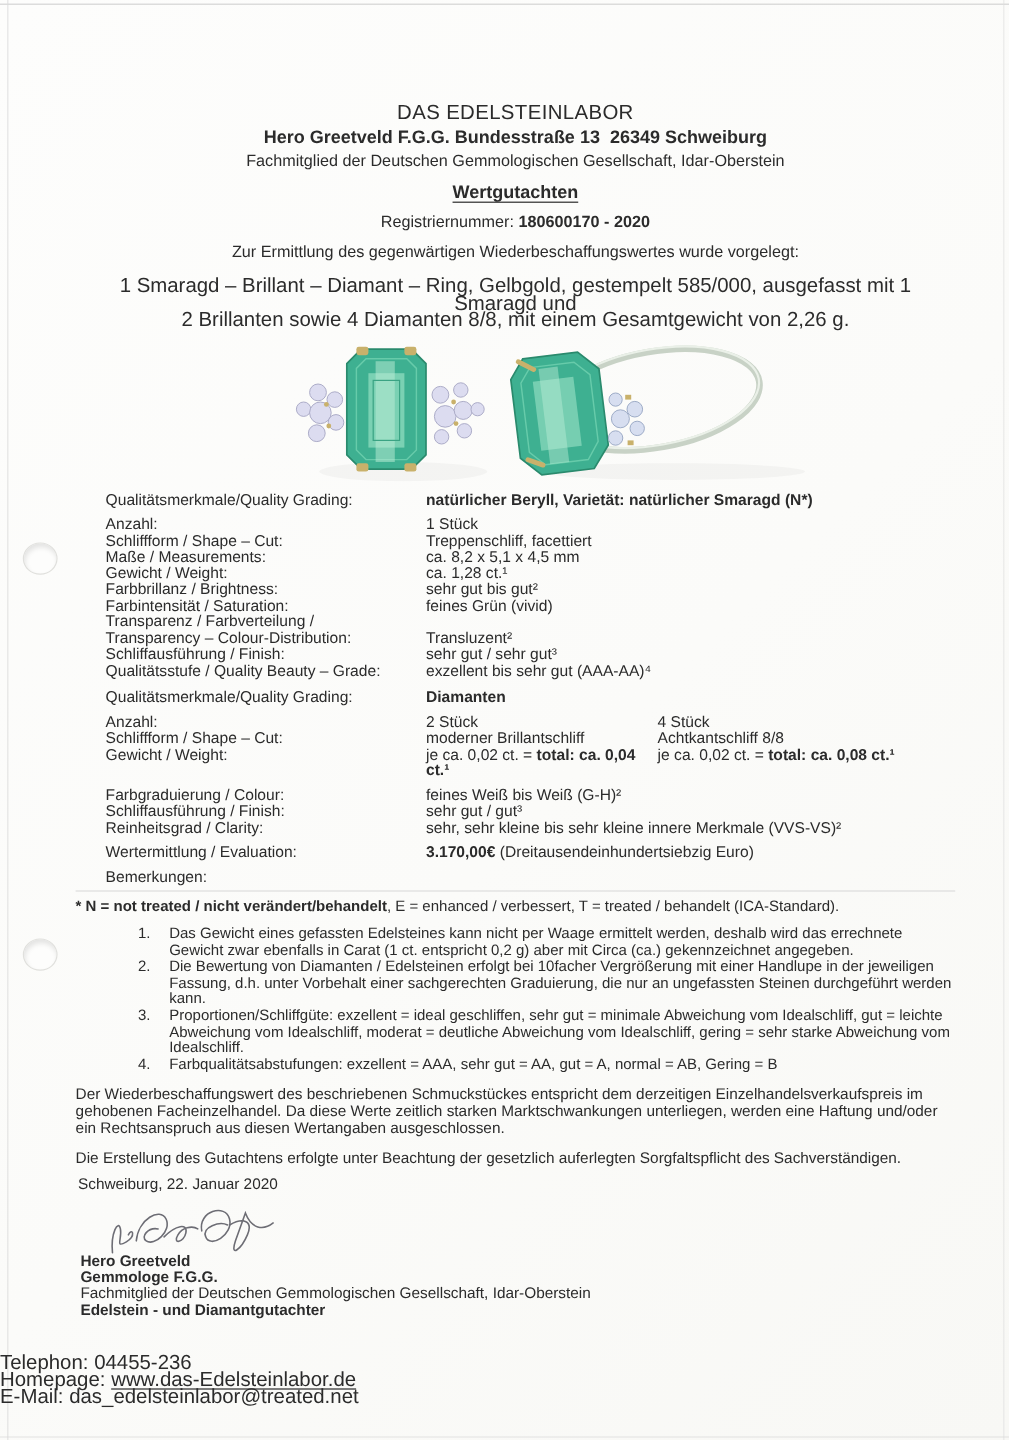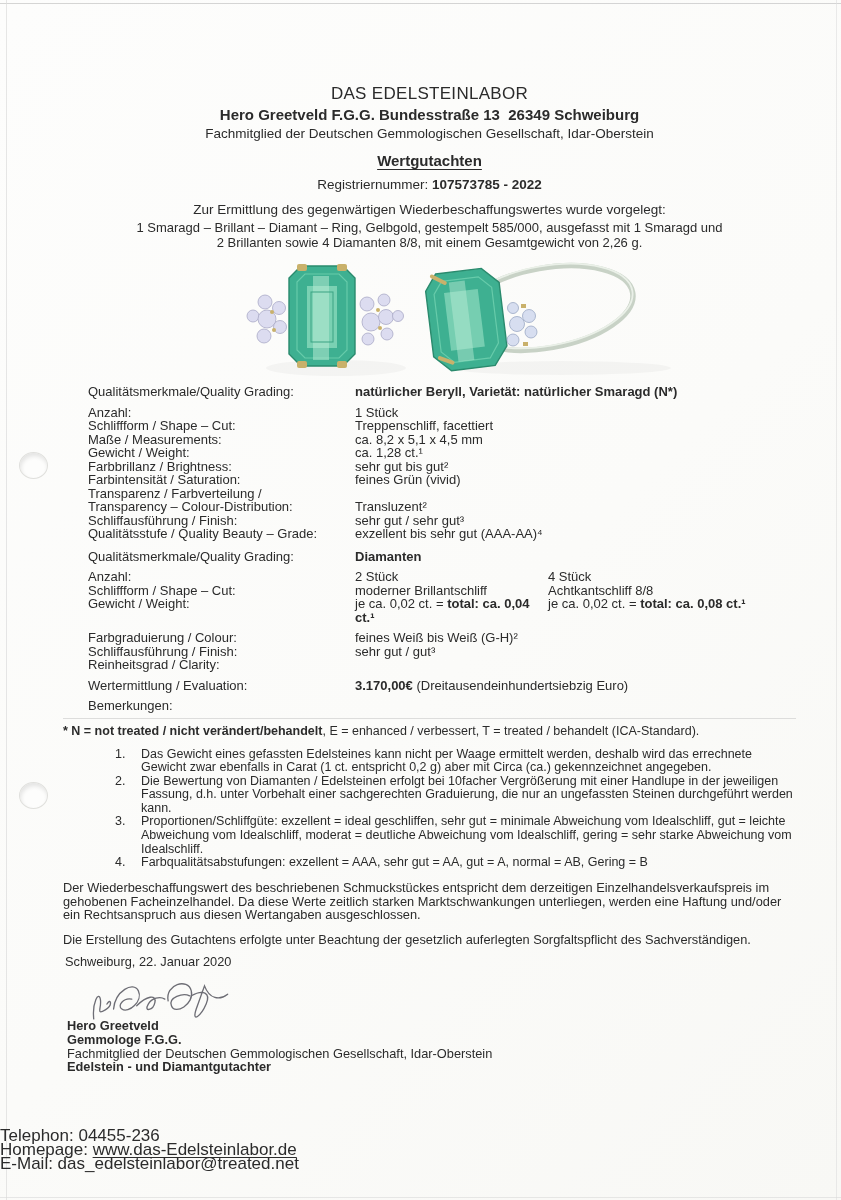--- a/index.html
+++ b/index.html
@@ -25,21 +25,21 @@
   .content{position:absolute;left:63px;top:84px;width:733px;}
   .center{text-align:center;}
   .b{font-weight:700;}
   .lab-name{font-size:17px;font-weight:400;letter-spacing:.3px;line-height:20px;}
   .address{font-size:15px;font-weight:700;line-height:19px;white-space:pre-wrap;margin-top:1px;}
   .membership{font-size:13.5px;line-height:18px;margin-top:1px;}
   .doc-title{font-size:15px;font-weight:700;line-height:18px;margin-top:9px;
     text-decoration:underline;text-underline-offset:3px;}
   .reg-line{font-size:13.5px;line-height:18px;margin-top:6px;}
   .purpose{font-size:13.5px;line-height:18px;margin-top:7px;}
-  .descr{font-size:13px;line-height:14.5px;margin-top:2px;}
+  .descr{font-size:17px;line-height:14.5px;margin-top:12px;}
 
   .photo-wrap{margin:6px 0 0 178px;width:450px;height:128px;}
 
   .table{margin-left:25px;margin-top:1px;font-size:13px;}
   .row{display:flex;line-height:13.5px;}
   .lbl{width:267px;flex-shrink:0;}
   .c1{width:193px;flex-shrink:0;}
   .c2{flex:1;}
   .val{flex:1;}
   .gap7{height:7px;}
@@ -73,21 +73,21 @@
   <div class="hole hole-1"></div>
   <div class="hole hole-2"></div>
 
   <div class="content">
 
     <div class="center">
       <div class="lab-name">DAS EDELSTEINLABOR</div>
       <div class="address">Hero Greetveld F.G.G. Bundesstraße 13  26349 Schweiburg</div>
       <div class="membership">Fachmitglied der Deutschen Gemmologischen Gesellschaft, Idar-Oberstein</div>
       <div class="doc-title">Wertgutachten</div>
-      <div class="reg-line"><span>Registriernummer: </span><span class="b">107573785 - 2022</span></div>
+      <div class="reg-line"><span>Registriernummer: </span><span class="b">180600170 - 2020</span></div>
       <div class="purpose">Zur Ermittlung des gegenwärtigen Wiederbeschaffungswertes wurde vorgelegt:</div>
       <div class="descr">
         <div>1 Smaragd – Brillant – Diamant – Ring, Gelbgold, gestempelt 585/000, ausgefasst mit 1 Smaragd und</div>
         <div>2 Brillanten sowie 4 Diamanten 8/8, mit einem Gesamtgewicht von 2,26 g.</div>
       </div>
     </div>
 
     <div class="photo-wrap">
       <svg width="450" height="128" viewBox="0 0 450 128">
 
@@ -232,20 +232,21 @@
       <div class="row">
           <span class="lbl">Farbgraduierung / Colour:</span>
           <span class="val">feines Weiß bis Weiß (G-H)²</span>
         </div>
       <div class="row">
           <span class="lbl">Schliffausführung / Finish:</span>
           <span class="val">sehr gut / gut³</span>
         </div>
       <div class="row">
           <span class="lbl">Reinheitsgrad / Clarity:</span>
+          <span class="val">sehr, sehr kleine bis sehr kleine innere Merkmale (VVS-VS)²</span>
         </div>
       <div class="gap7"></div>
       <div class="row">
           <span class="lbl">Wertermittlung / Evaluation:</span>
           <span class="val"><span class="b">3.170,00€</span><span> (Dreitausendeinhundertsiebzig Euro)</span></span>
         </div>
       <div class="gap7"></div>
       <div class="row">
           <span class="lbl">Bemerkungen:</span>
         </div>

